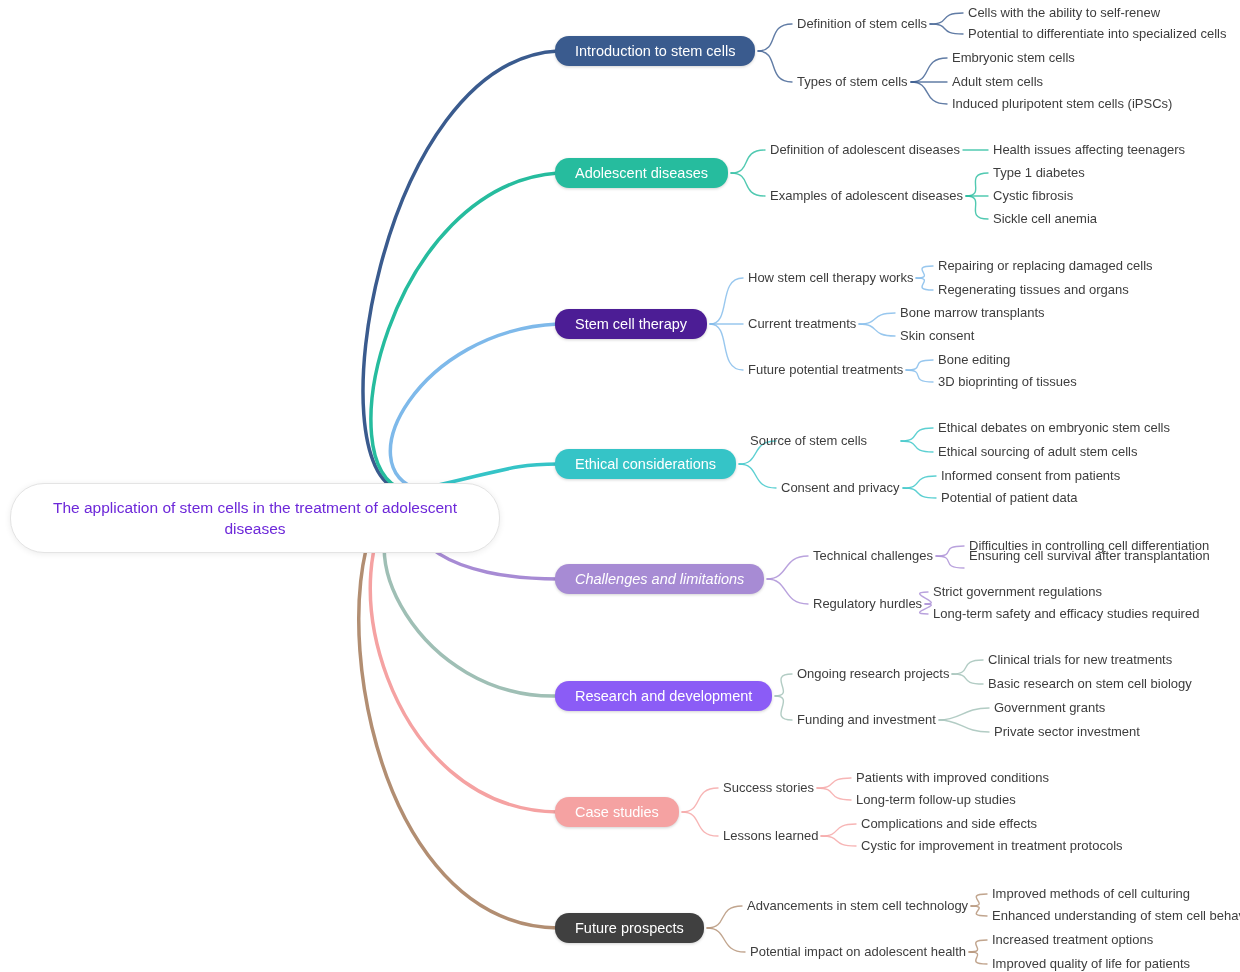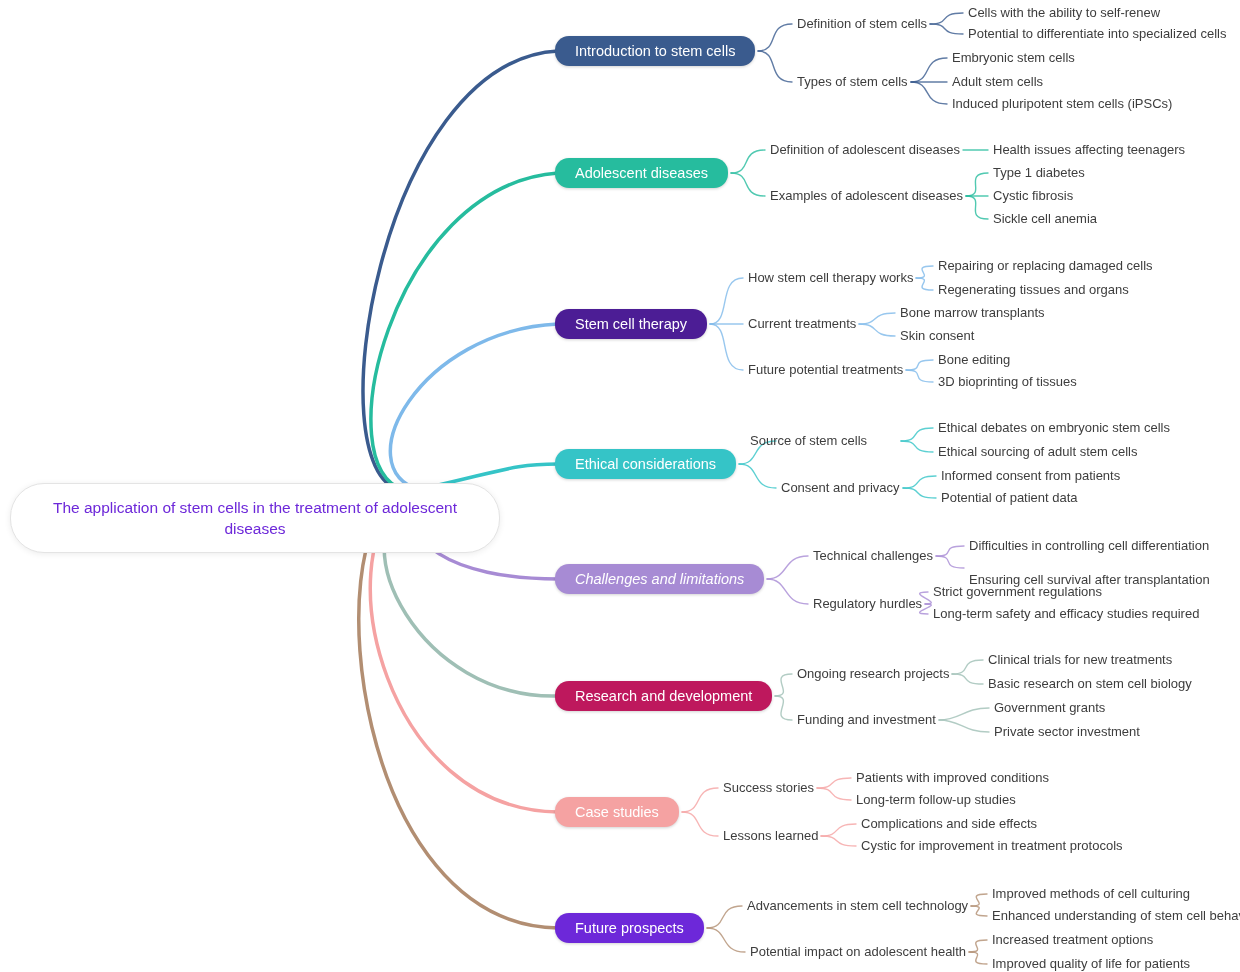--- a/index.html
+++ b/index.html
@@ -127,40 +127,40 @@
 <div class="label" style="left:750px;top:441px">Source of stem cells</div>
 <div class="label" style="left:938px;top:428px">Ethical debates on embryonic stem cells</div>
 <div class="label" style="left:938px;top:452px">Ethical sourcing of adult stem cells</div>
 <div class="label" style="left:781px;top:488px">Consent and privacy</div>
 <div class="label" style="left:941px;top:476px">Informed consent from patients</div>
 <div class="label" style="left:941px;top:498px">Potential of patient data</div>
 
 <div class="branch" style="left: 555px; top: 579px; background: rgb(167, 139, 212); font-style: italic;">Challenges and limitations</div>
 <div class="label" style="left:813px;top:556px">Technical challenges</div>
 <div class="label" style="left:969px;top:546px">Difficulties in controlling cell differentiation</div>
-<div class="label" style="left:969px;top:580px">Ensuring cell survival after transplantation</div>
+<div class="label" style="left:969px;top:556px">Ensuring cell survival after transplantation</div>
 <div class="label" style="left:813px;top:604px">Regulatory hurdles</div>
 <div class="label" style="left:933px;top:592px">Strict government regulations</div>
 <div class="label" style="left:933px;top:614px">Long-term safety and efficacy studies required</div>
 
-<div class="branch" style="left: 555px; top: 696px; background: #be185d;">Research and development</div>
+<div class="branch" style="left: 555px; top: 696px; background: #8b5cf6;">Research and development</div>
 <div class="label" style="left:797px;top:674px">Ongoing research projects</div>
 <div class="label" style="left:988px;top:660px">Clinical trials for new treatments</div>
 <div class="label" style="left:988px;top:684px">Basic research on stem cell biology</div>
 <div class="label" style="left:797px;top:720px">Funding and investment</div>
 <div class="label" style="left:994px;top:708px">Government grants</div>
 <div class="label" style="left:994px;top:732px">Private sector investment</div>
 
 <div class="branch" style="left: 555px; top: 812px; background: rgb(245, 162, 162);">Case studies</div>
 <div class="label" style="left:723px;top:788px">Success stories</div>
 <div class="label" style="left:856px;top:778px">Patients with improved conditions</div>
 <div class="label" style="left:856px;top:800px">Long-term follow-up studies</div>
 <div class="label" style="left:723px;top:836px">Lessons learned</div>
 <div class="label" style="left:861px;top:824px">Complications and side effects</div>
 <div class="label" style="left:861px;top:846px">Cystic for improvement in treatment protocols</div>
 
-<div class="branch" style="left: 555px; top: 928px; background: #6d28d9;">Future prospects</div>
+<div class="branch" style="left: 555px; top: 928px; background: #404040;">Future prospects</div>
 <div class="label" style="left:747px;top:906px">Advancements in stem cell technology</div>
 <div class="label" style="left:992px;top:894px">Improved methods of cell culturing</div>
 <div class="label" style="left:992px;top:916px">Enhanced understanding of stem cell behavior</div>
 <div class="label" style="left:750px;top:952px">Potential impact on adolescent health</div>
 <div class="label" style="left:992px;top:940px">Increased treatment options</div>
 <div class="label" style="left:992px;top:964px">Improved quality of life for patients</div>
 
 </body></html>

